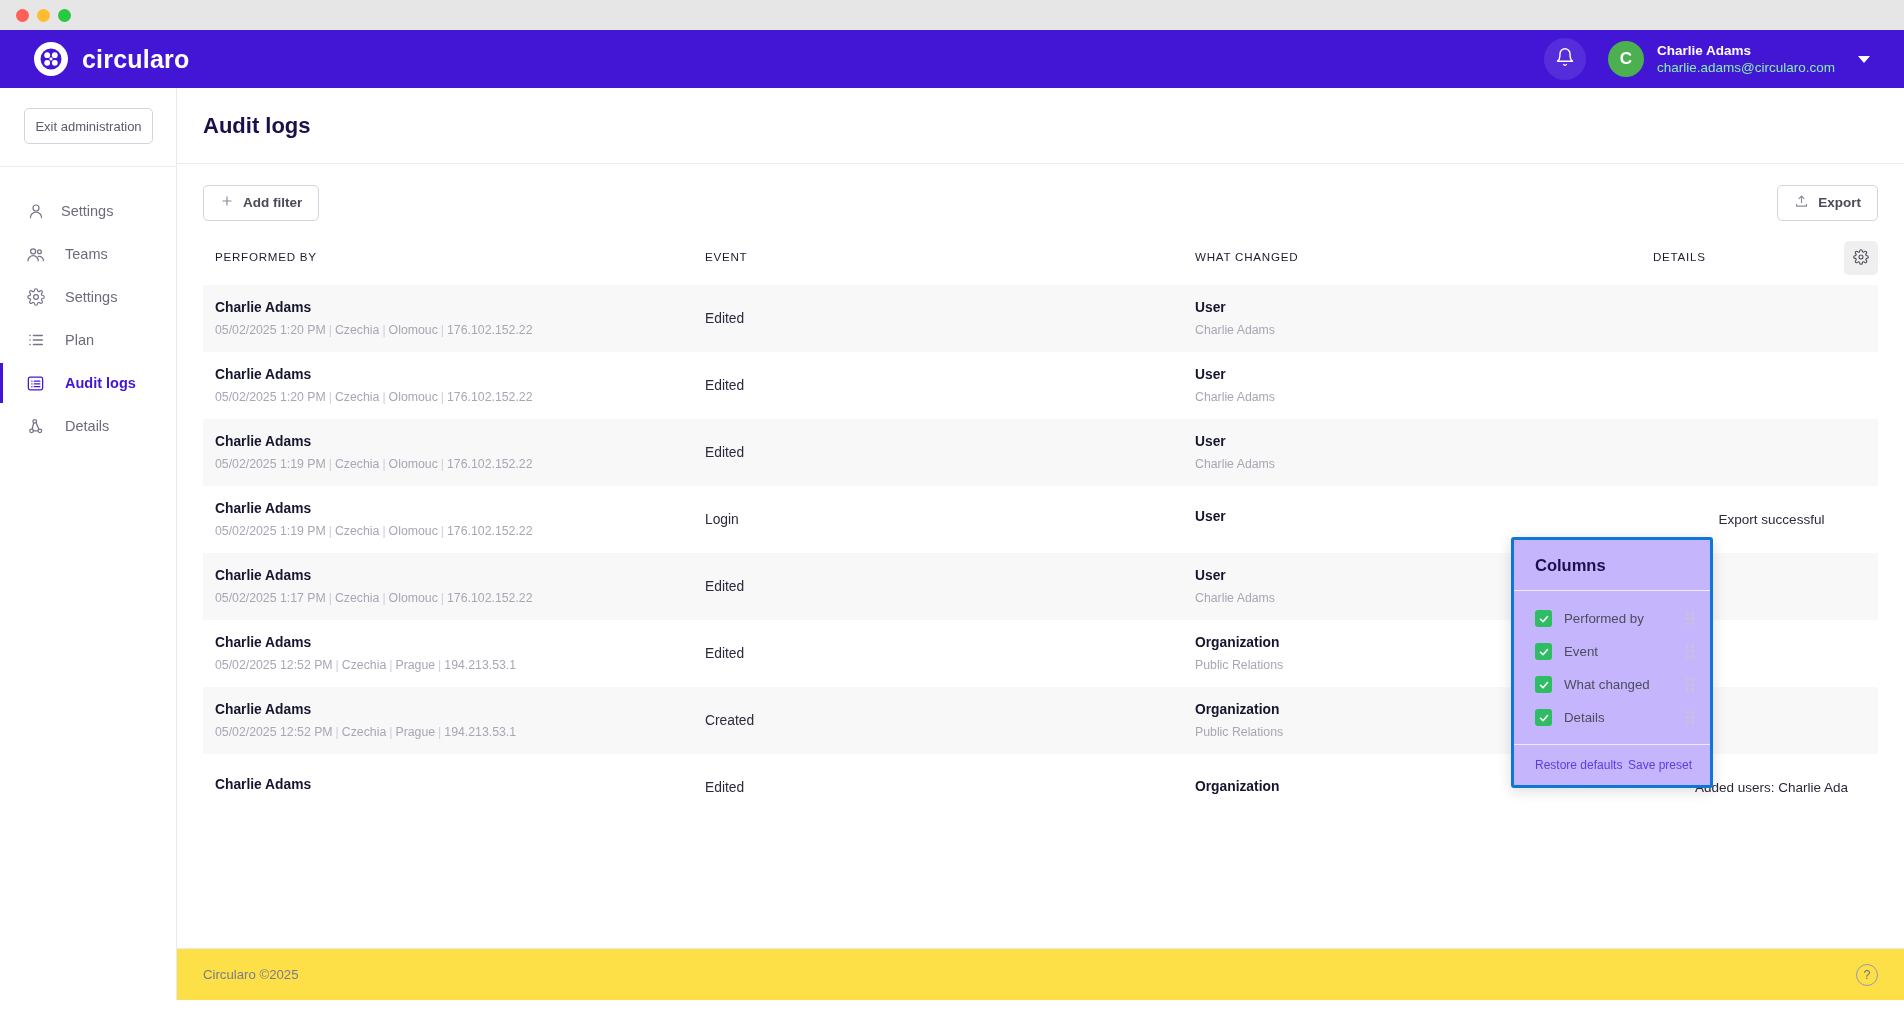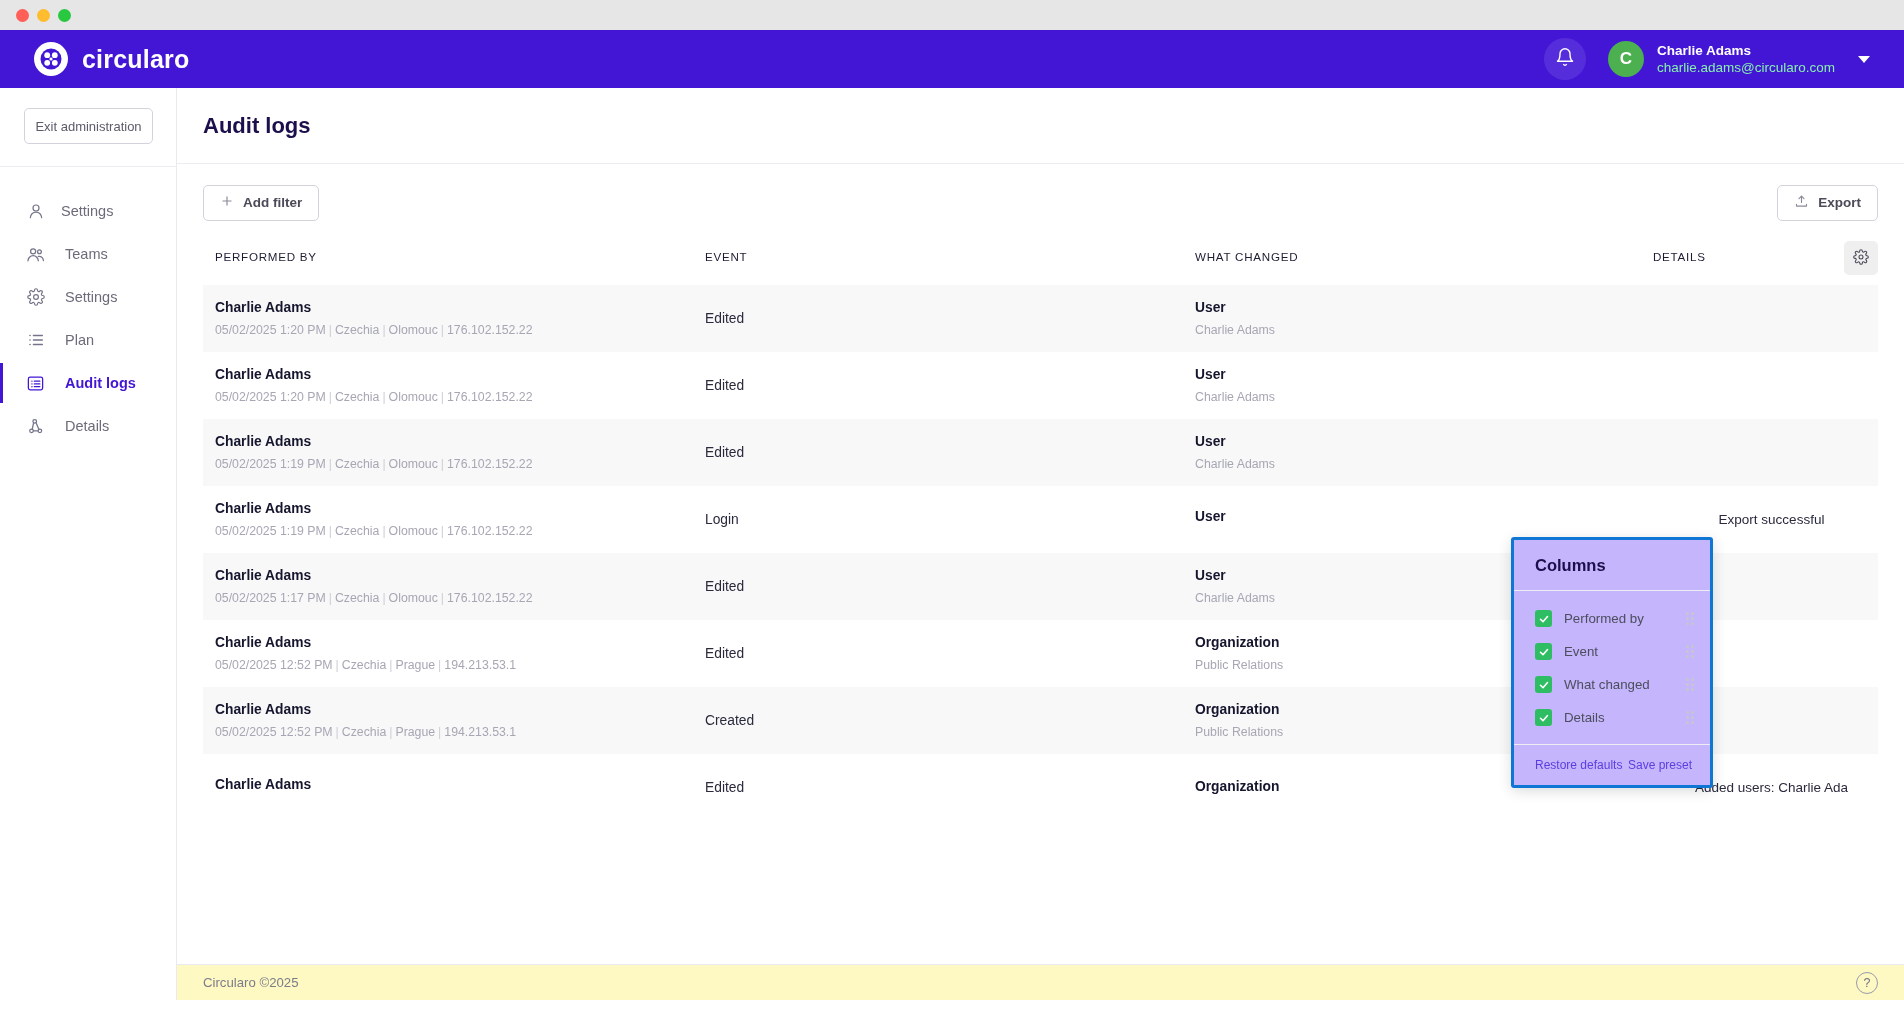--- a/index.html
+++ b/index.html
@@ -192,21 +192,21 @@
     border-top: 1px solid #ececf1;
     display: flex; align-items: center; justify-content: space-between;
     padding: 13px 18px 13px 21px;
   }
   .pop-link {
     color: #5a3ee0; font-size: 12px; cursor: pointer; text-decoration: none;
   }
 
   
   .footer {
-    height: 36px; background: #fef9c3;
+    height: 52px; background: #fde047;
     border-top: 1px solid #e9e9ef;
     display: flex; align-items: center;
     padding: 0 26px;
   }
   .footer-text { font-size: 13.2px; color: #7b7b8a; }
   .help-btn {
     margin-left: auto; width: 22px; height: 22px; border-radius: 50%;
     border: 1px solid #9a9aab; color: #6f6f80;
     display: flex; align-items: center; justify-content: center;
     font-size: 12.5px; cursor: pointer;

